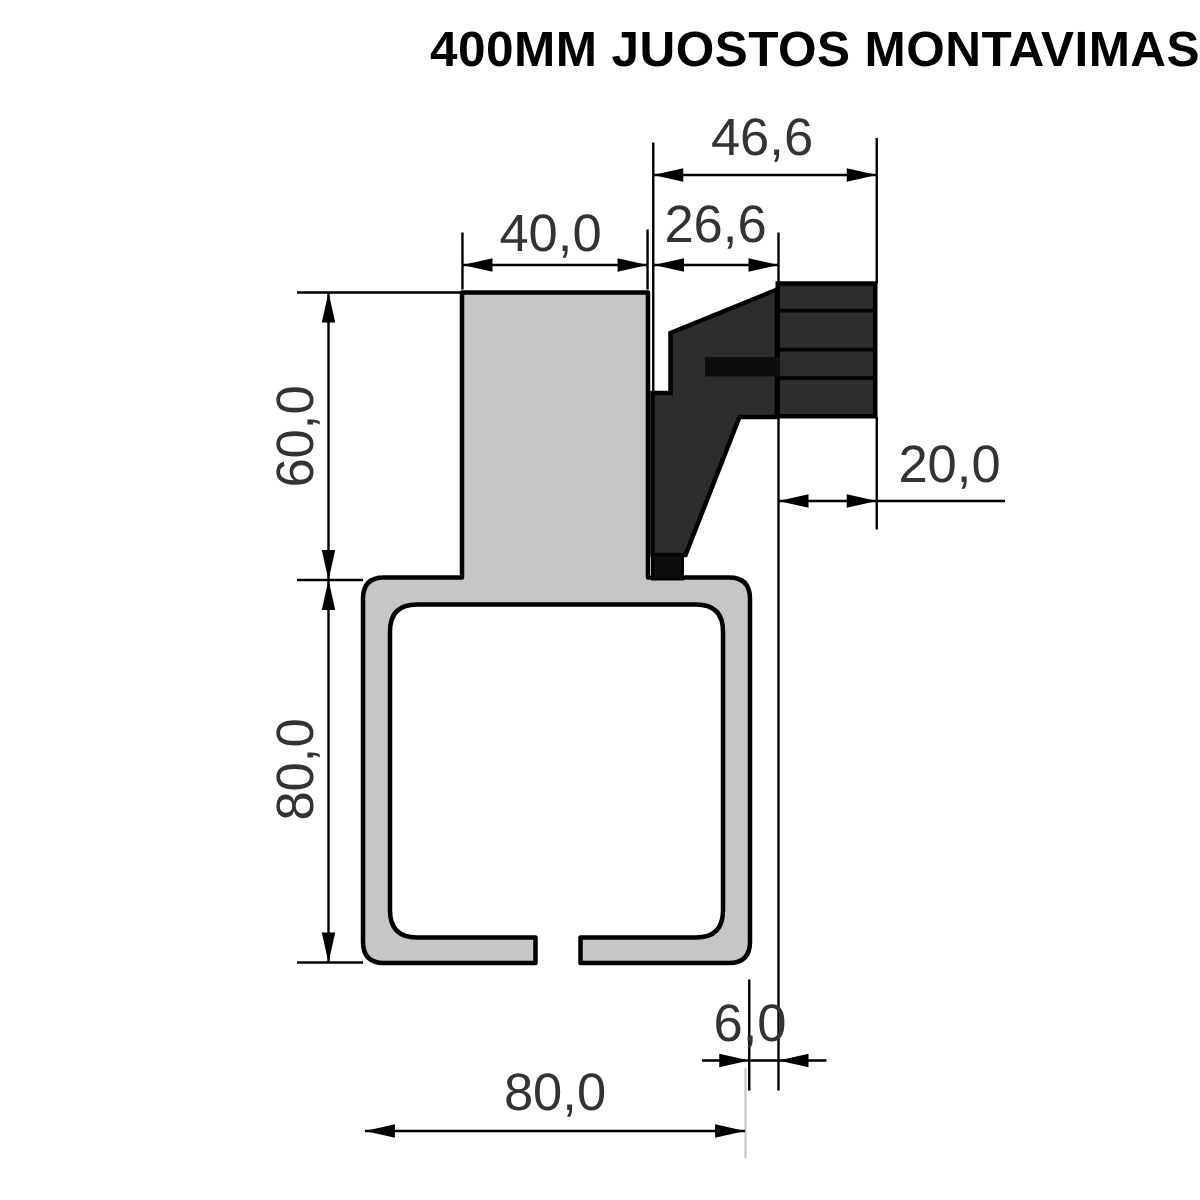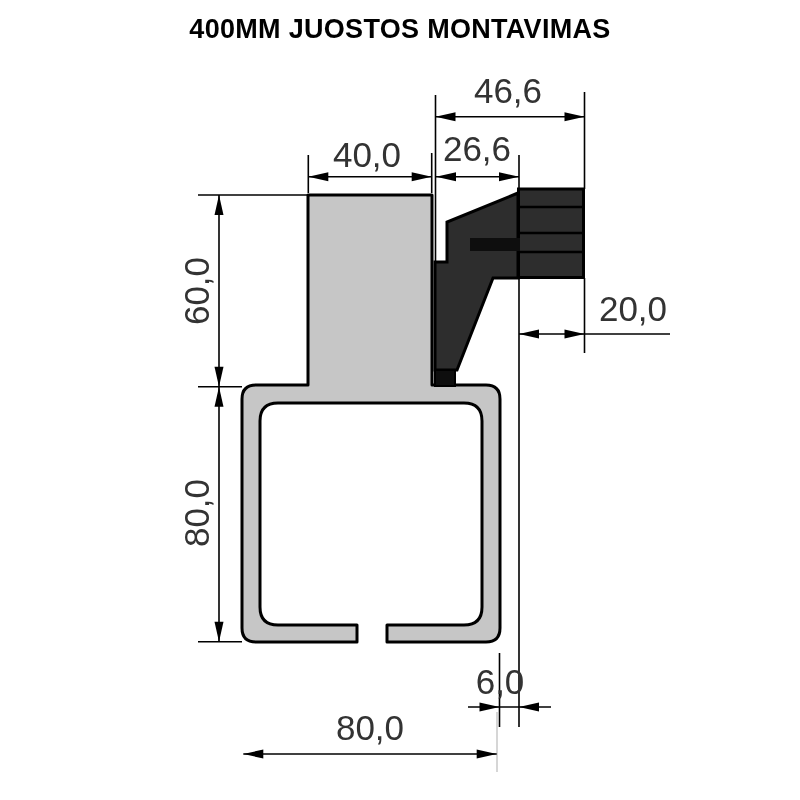--- a/index.html
+++ b/index.html
@@ -1,19 +1,19 @@
 <!DOCTYPE html>
 <html><head>
 <meta charset="utf-8">
 <style>
   html,body{margin:0;padding:0;background:#fff;}
   .canvas{position:relative;width:800px;height:800px;background:#fff;overflow:hidden;
           font-family:"Liberation Sans",sans-serif;}
-  .title{position:absolute;top:14px;left:0;width:800px;text-align:center;
-         font-size:27px;font-weight:bold;color:#000;letter-spacing:.3px;}
+  .title{position:absolute;top:14px;left:0;width:800px;text-align:right;
+         font-size:33px;font-weight:bold;color:#000;letter-spacing:.3px;}
   svg{position:absolute;top:0;left:0;}
   .dim-text{font-family:"Liberation Sans",sans-serif;font-size:35px;fill:#333;}
   .thick{stroke:#000;stroke-width:3;}
   .dimline{stroke:#000;stroke-width:1.6;fill:none;}
   .arrow{fill:#000;stroke:none;}
 </style>
 </head>
 <body>
 
 <div class="canvas">

